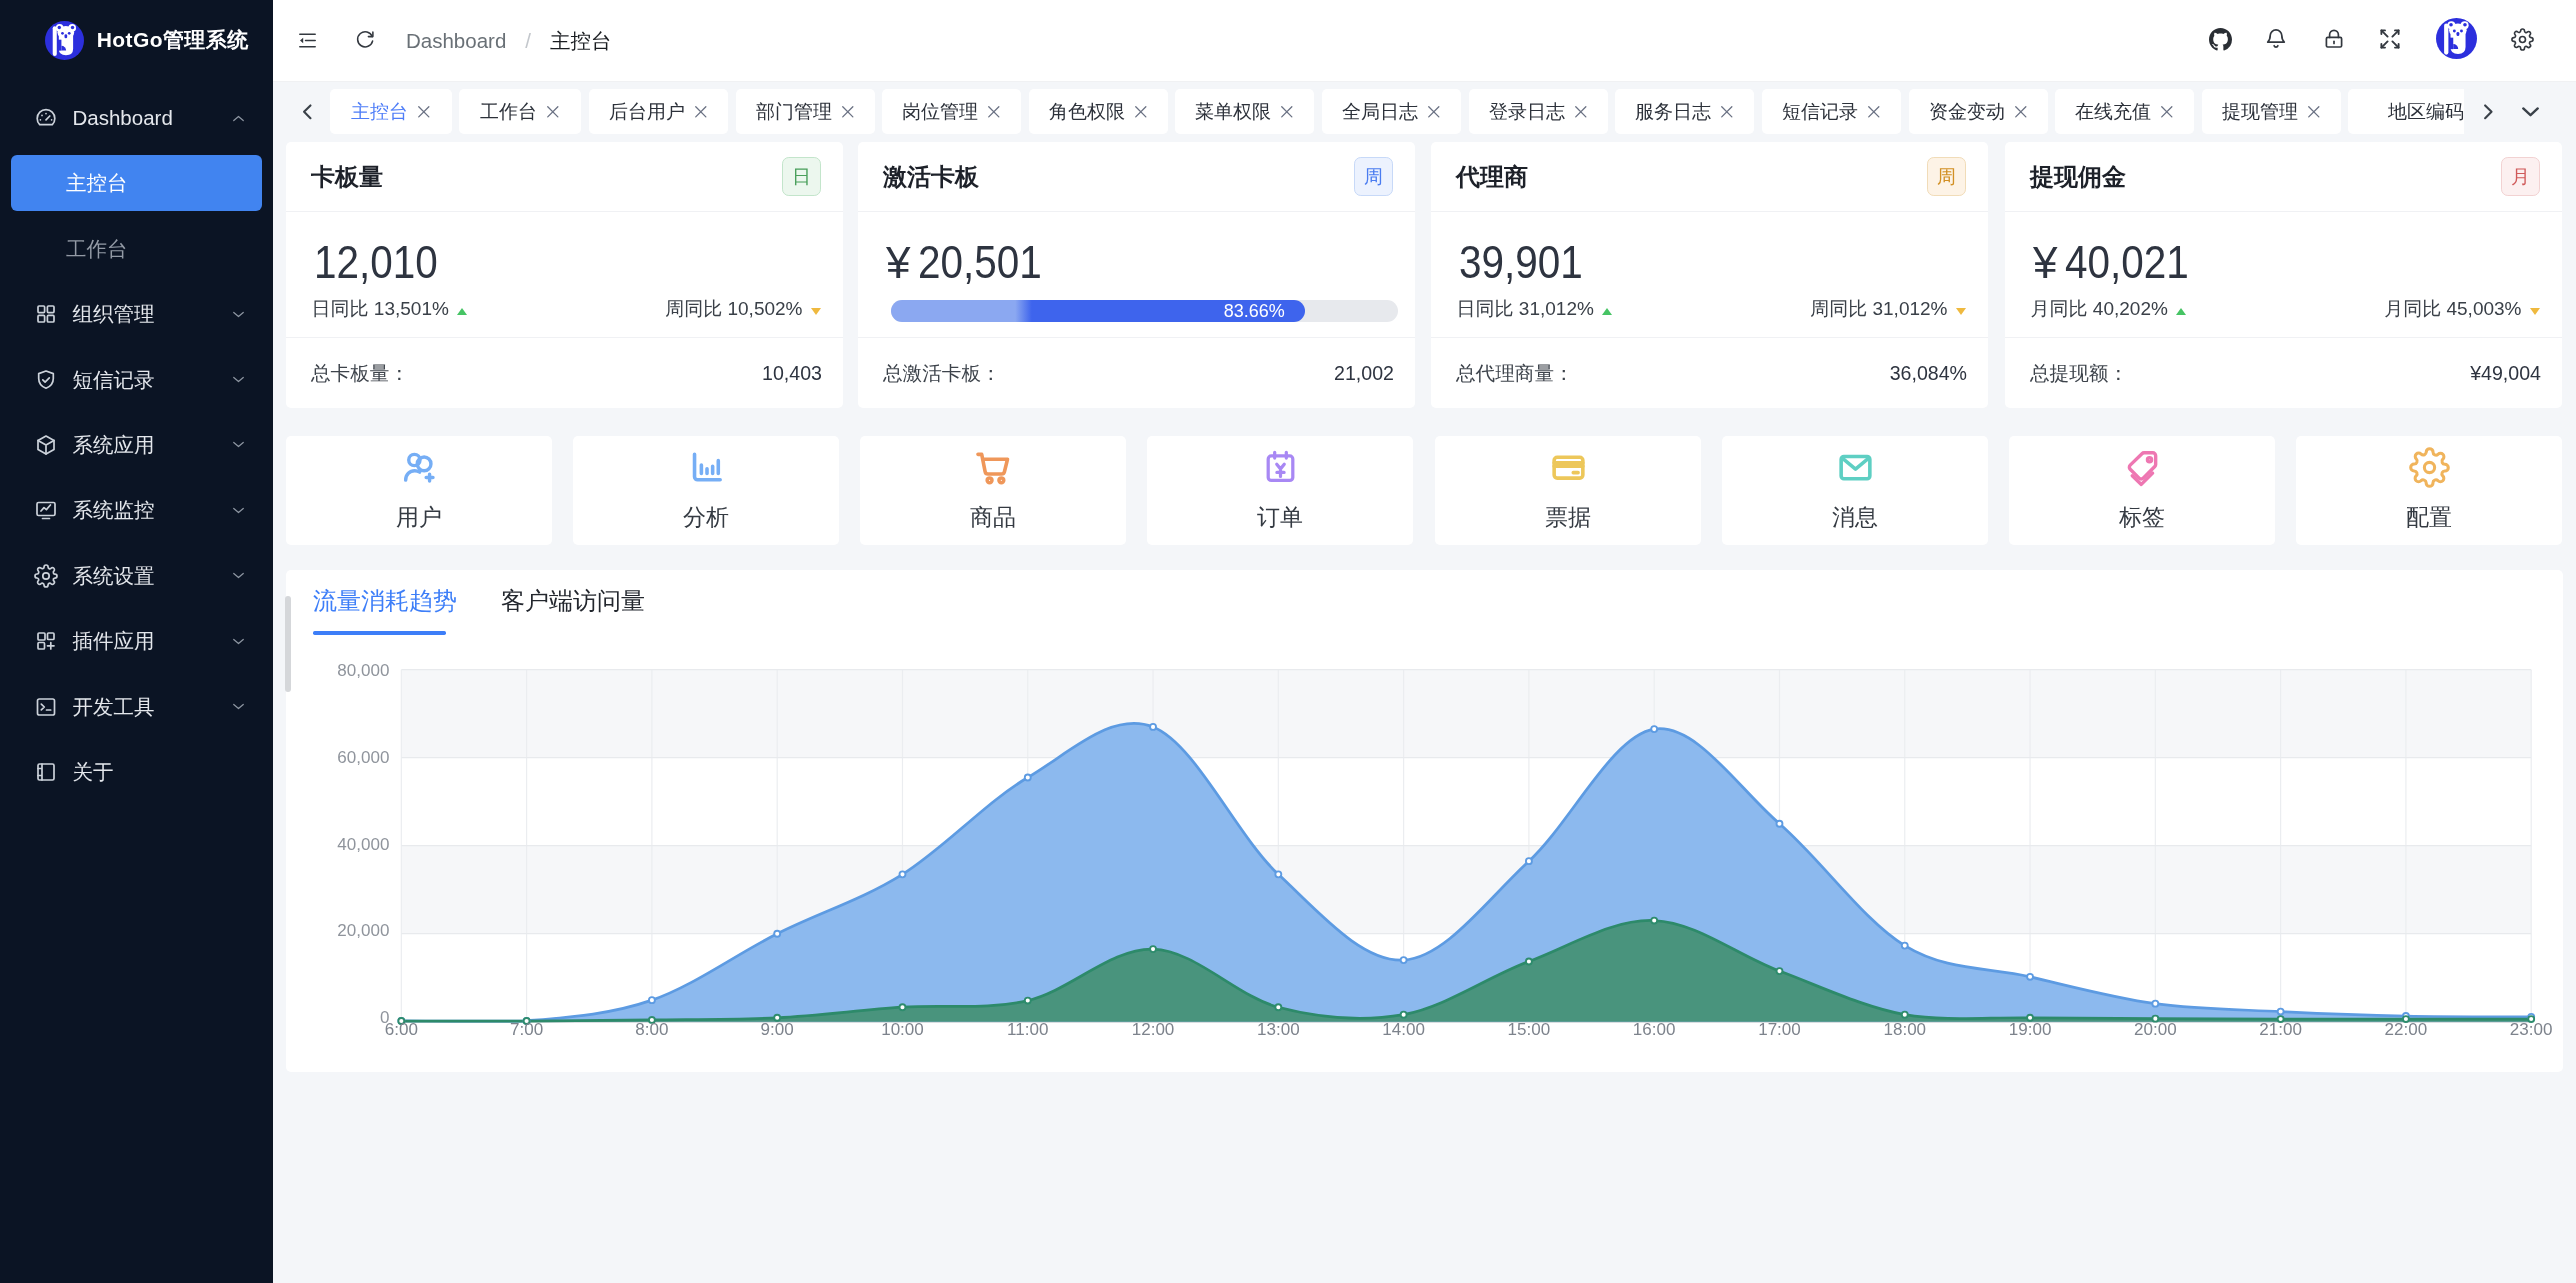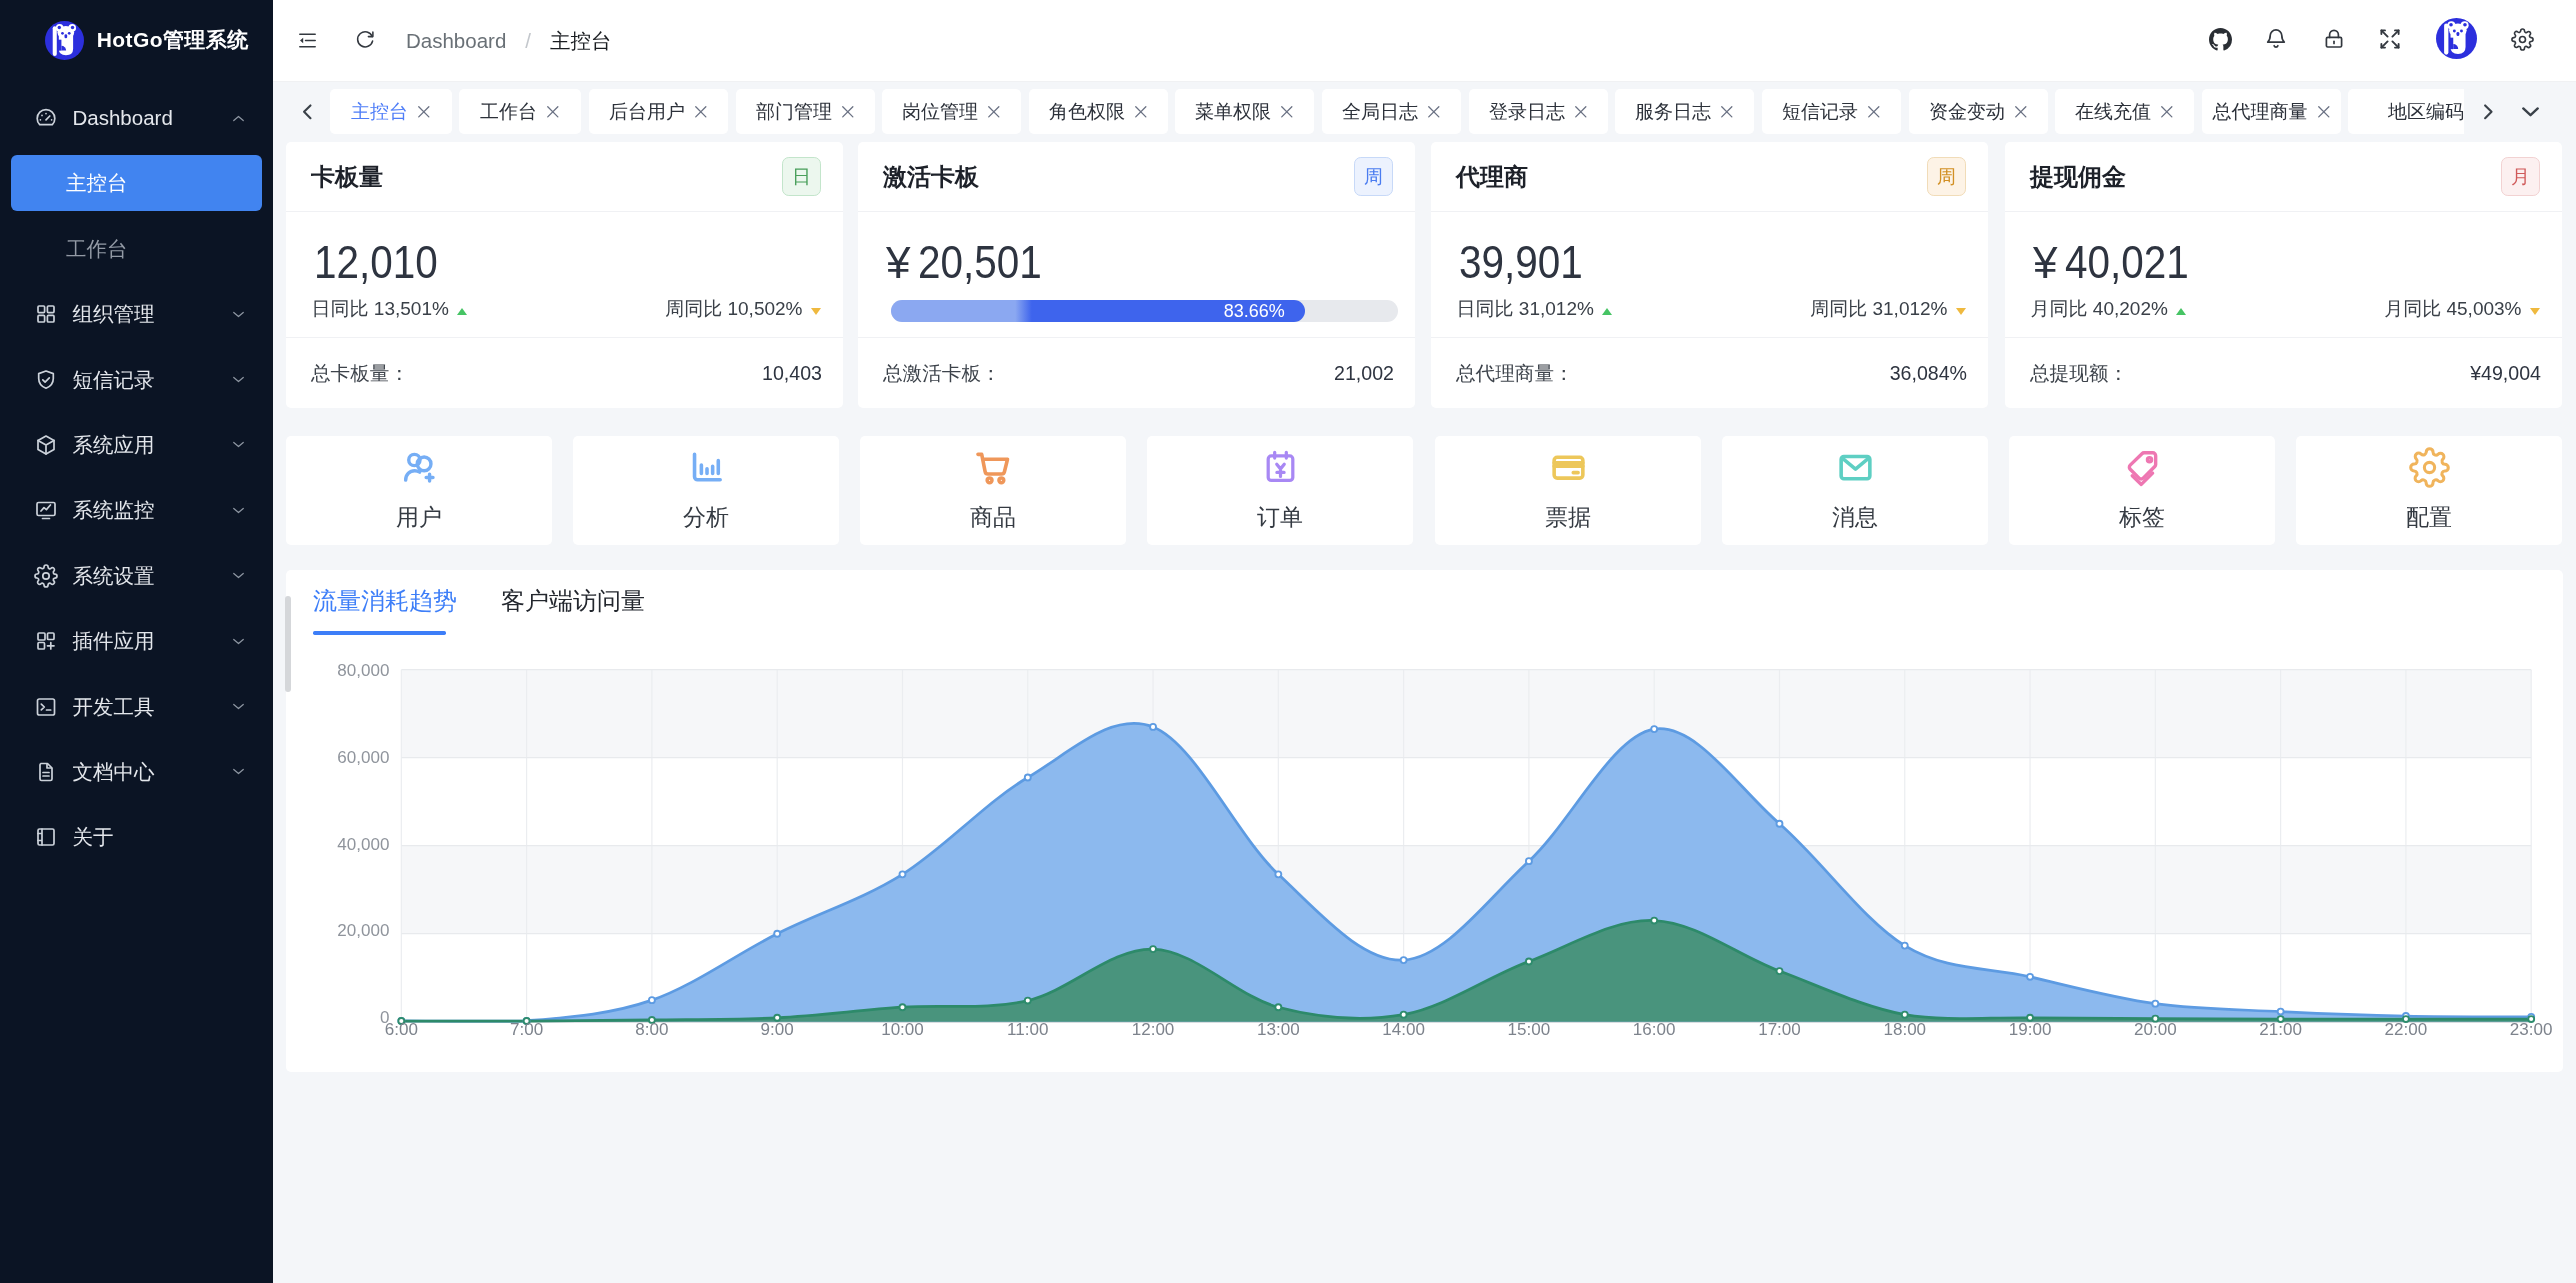--- a/index.html
+++ b/index.html
@@ -202,34 +202,20 @@
         <span class="mt">开发工具</span>
         <span class="mcv">
           <svg width="19" height="19" viewBox="0 0 24 24" fill="none" stroke="currentColor" stroke-width="1.6" stroke-linecap="round" stroke-linejoin="round">
             <path d="M6 9.5l6 5 6-5"></path>
           </svg>
         </span>
       </div>
 <div class="mi group">
         <span class="mic">
           <svg width="24" height="24" viewBox="0 0 24 24" fill="none" stroke="currentColor" stroke-width="1.7" stroke-linecap="round" stroke-linejoin="round">
-            <path d="M7 3.5h6.5L18 8v11a1.5 1.5 0 0 1-1.5 1.5h-9A1.5 1.5 0 0 1 6 19V5a1.5 1.5 0 0 1 1-1.5z"></path>
-            <path d="M13 3.8V8h4.4M9 12.5h6M9 16h6"></path>
-          </svg>
-        </span>
-        <span class="mt">文档中心</span>
-        <span class="mcv">
-          <svg width="19" height="19" viewBox="0 0 24 24" fill="none" stroke="currentColor" stroke-width="1.6" stroke-linecap="round" stroke-linejoin="round">
-            <path d="M6 9.5l6 5 6-5"></path>
-          </svg>
-        </span>
-      </div>
-<div class="mi group">
-        <span class="mic">
-          <svg width="24" height="24" viewBox="0 0 24 24" fill="none" stroke="currentColor" stroke-width="1.7" stroke-linecap="round" stroke-linejoin="round">
             <rect x="4" y="4" width="16" height="16" rx="1.5"></rect>
             <path d="M8 4v16M4 8.5h4M4 15.5h4"></path>
           </svg>
         </span>
         <span class="mt">关于</span>
       </div>
 </div>
 </div>
 <div id="hdr">
  <span class="hic" style="left:23px;top:29px">
@@ -378,21 +364,21 @@
       <path d="M1.8 1.8l10.4 10.4M12.2 1.8L1.8 12.2"></path>
     </svg>
   </div>
 <div class="chip" style="left:2055px;width:139px">
     <span>在线充值</span>
     <svg width="13.6" height="13.6" viewBox="0 0 14 14" stroke="#6a7183" stroke-width="1.35" stroke-linecap="round">
       <path d="M1.8 1.8l10.4 10.4M12.2 1.8L1.8 12.2"></path>
     </svg>
   </div>
 <div class="chip" style="left:2202px;width:139px">
-    <span>总代理商量</span>
+    <span>提现管理</span>
     <svg width="13.6" height="13.6" viewBox="0 0 14 14" stroke="#6a7183" stroke-width="1.35" stroke-linecap="round">
       <path d="M1.8 1.8l10.4 10.4M12.2 1.8L1.8 12.2"></path>
     </svg>
   </div>
 <div class="chip" style="left:2348px;width:116px;justify-content:flex-end;padding-left:22px;overflow:hidden;border-radius:5.1px 0 0 5.1px">
     <span style="white-space:nowrap">地区编码</span>
   </div>
 
 <div class="tbtn" style="left:2475px;height:45px">
     <svg width="25.6" height="25.6" viewBox="0 0 24 24" fill="none" stroke="#3a4149" stroke-width="2" stroke-linecap="round" stroke-linejoin="round">

